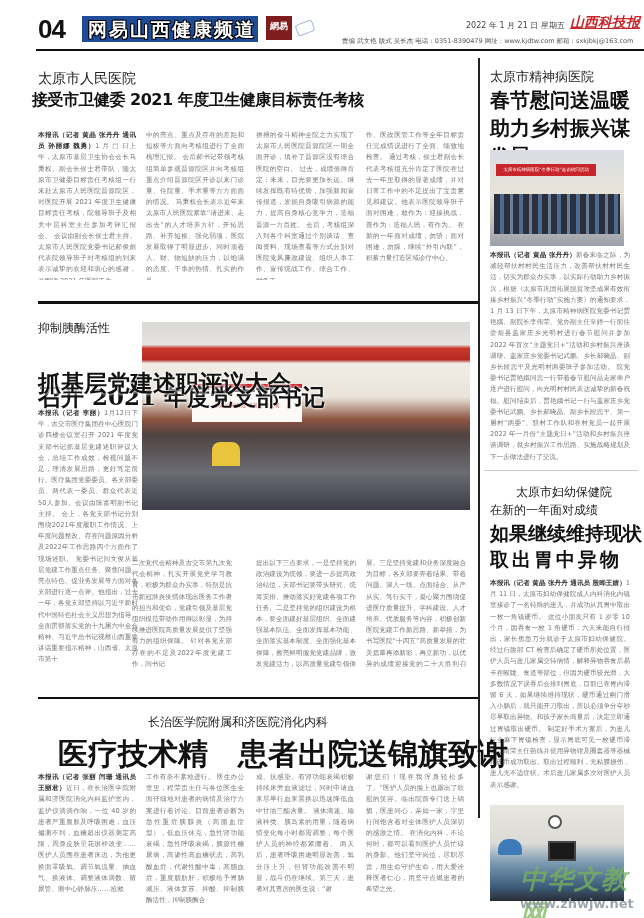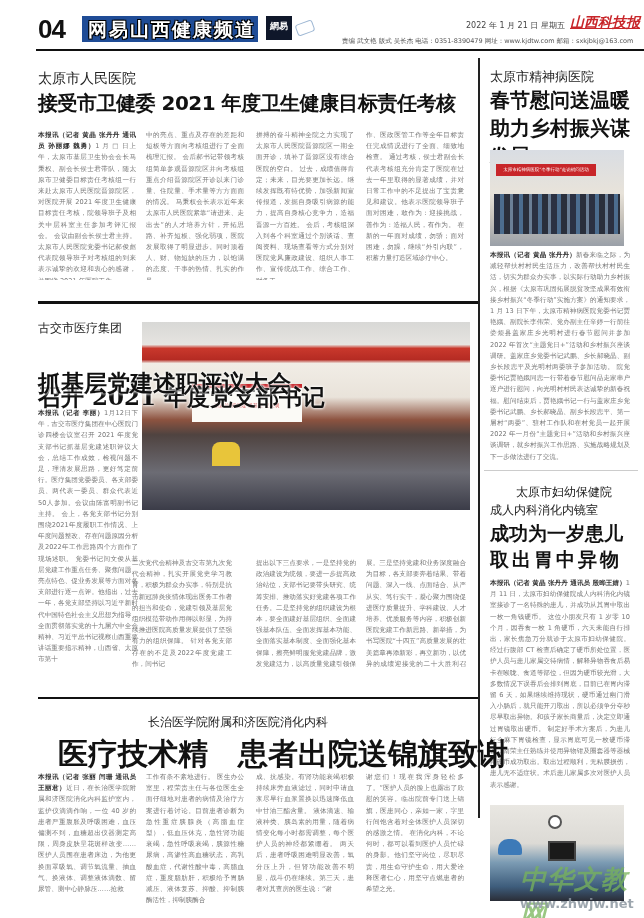--- a/index.html
+++ b/index.html
@@ -1,20 +1,20 @@
 <!DOCTYPE html>
 <html><head>
 <meta charset="utf-8">
 <style>
 *{margin:0;padding:0;box-sizing:border-box;}
 body{width:644px;height:918px;background:#fff;font-family:"DejaVu Sans",sans-serif;color:#333;overflow:hidden;position:relative;}
 .abs{position:absolute;}
 .pnum{left:38px;top:14px;font-size:26px;font-weight:bold;color:#111;font-family:"Liberation Sans",sans-serif;letter-spacing:-1px;}
 .channel{left:82px;top:16px;height:26px;width:176px;background:#1f4c96;color:#fff;font-size:19px;font-weight:bold;letter-spacing:2px;padding-left:6px;line-height:26px;text-shadow:1px 1px 0 #000,-1px -1px 0 #000,1px -1px 0 #000,-1px 1px 0 #000;}
-.logo163{left:266px;top:16px;width:26px;height:24px;background:#0f172a;color:#fff;font-size:9px;text-align:center;line-height:20px;font-weight:bold;}
+.logo163{left:266px;top:16px;width:26px;height:24px;background:#7f1d1d;color:#fff;font-size:9px;text-align:center;line-height:20px;font-weight:bold;}
 .hand{left:296px;top:22px;width:18px;height:12px;border:1px solid #9fb8d4;border-radius:3px;transform:rotate(-20deg);}
 .hdrline{left:36px;top:49px;width:608px;height:2px;background:#111;}
 .dateline{left:466px;top:20px;font-size:8px;color:#444;}
 .paperlogo{left:570px;top:14px;font-size:14px;font-weight:bold;color:#c8262a;font-style:italic;font-family:"DejaVu Serif",serif;text-decoration:underline;}
 .infoline{left:342px;top:37px;font-size:6.5px;color:#555;white-space:nowrap;}
 .kicker{font-size:14px;color:#222;font-family:Liberation Mono, monospace;}
 .hl{font-weight:bold;color:#111;}
 .body{font-size:6.6px;line-height:11.2px;color:#777;text-align:justify;overflow:hidden;}
 .body b{color:#333;}
 .vline{background:#222;width:2px;}
@@ -28,55 +28,55 @@
 <div class="abs pnum">04</div>
 <div class="abs channel">网易山西健康频道</div>
 <div class="abs logo163">網易</div>
 <div class="abs hand"></div>
 <div class="abs dateline">2022 年 1 月 21 日   星期五</div>
 <div class="abs paperlogo">山西科技报</div>
 <div class="abs infoline">责编 武文艳   版式 吴长杰   电话：0351-8390479   网址：www.kjdtw.com   邮箱：sxkjbkj@163.com</div>
 <div class="abs hdrline"></div>
 
 <div class="abs kicker" style="left:38px;top:70px;">太原市人民医院</div>
-<div class="abs hl" style="left:38px;top:90px;font-size:20px;white-space:nowrap;letter-spacing:-0.5px;">接受市卫健委 2021 年度卫生健康目标责任考核</div>
+<div class="abs hl" style="left:32px;top:90px;font-size:16px;white-space:nowrap;letter-spacing:-0.5px;">接受市卫健委 2021 年度卫生健康目标责任考核</div>
 <div class="abs body" style="left:38px;top:130px;width:98px;height:150px;"><b>本报讯（记者 黄晶 张丹丹 通讯员 孙丽娜 魏勇）</b><span>1 月 □ 日上午，太原市基层卫生协会会长马秉权、副会长侯士君带队，随太原市卫健委目标责任考核组一行来赴太原市人民医院晋源院区，对医院开展 2021 年度卫生健康目标责任考核，院领导班子及相关中层科室主任参加考评汇报会。 会议由副会长侯士君主持。太原市人民医院党委书记郝俊彪代表院领导班子对考核组的到来表示诚挚的欢迎和衷心的感谢，并围绕 2021 年医院工作</span></div>
 <div class="abs body" style="left:146px;top:130px;width:98px;height:150px;">中的亮点、重点及存在的差距和短板等方面向考核组进行了全面梳理汇报。 会后郝书记带领考核组简单参观晋源院区并向考核组重点介绍晋源院区开诊以来门诊量、住院量、手术量等方方面面的情况。 马秉权会长表示近年来太原市人民医院紧靠“请进来、走出去”的人才培养方针，开拓思路、补齐短板、强化弱项，医院发展取得了明显进步。同时顶着人、财、物短缺的压力，以饱满的态度、干事的热情、扎实的作风、</div>
 <div class="abs body" style="left:256px;top:130px;width:98px;height:150px;">拼搏的奋斗精神全院之力实现了太原市人民医院晋源院区一期全面开诊，填补了晋源区没有综合医院的空白。 过去，成绩值得肯定；未来，目光要更加长远。继续发挥既有特优势，加强新闻宣传报道，发掘自身吸引病源的能力，提高自身核心竞争力，造福晋源一方百姓。 会后，考核组深入到各个科室通过个别谈话、查阅资料、现场查看等方式分别对医院党风廉政建设、组织人事工作、宣传统战工作、综合工作、财务工</div>
 <div class="abs body" style="left:366px;top:130px;width:98px;height:150px;">作、医政医管工作等全年目标责任完成情况进行了全面、细致地检查。 通过考核，侯士君副会长代表考核组充分肯定了医院在过去一年里取得的显著成绩，并对日常工作中的不足提出了宝贵意见和建议。他表示医院领导班子面对困难，敢作为：迎接挑战，善作为：造福人民，有作为。 在新的一年面对成绩，勿骄；面对困难，勿躁，继续“外引内联”，积蓄力量打造区域诊疗中心。</div>
 <div class="abs hline" style="left:38px;top:301px;width:440px;"></div>
 
 <div class="abs vline" style="left:478px;top:58px;height:760px;"></div>
 
 <div class="abs kicker" style="left:490px;top:68px;font-size:13px;">太原市精神病医院</div>
 <div class="abs hl" style="left:490px;top:86px;font-size:20px;line-height:28px;">春节慰问送温暖</div>
 <div class="abs hl" style="left:490px;top:114px;font-size:20px;line-height:28px;">助力乡村振兴谋发展</div>
 <div class="abs photo" style="left:490px;top:150px;width:134px;height:96px;background:linear-gradient(#d9dde3 0%,#e8e3da 45%,#c9c4bc 70%,#9aa0a8 100%);">
   <div class="abs" style="left:6px;top:14px;width:100px;height:12px;background:#c8262a;color:#fff;font-size:4.5px;line-height:12px;text-align:center;overflow:hidden;">太原市精神病医院“冬季行动”走访慰问活动</div>
   <div class="abs" style="left:4px;top:44px;width:126px;height:40px;background:repeating-linear-gradient(90deg,#2b3142 0 6px,#4c6d8f 6px 10px,#2a2f3b 10px 16px,#6b7f96 16px 19px);"></div>
 </div>
 <div class="abs body" style="left:490px;top:250px;width:140px;height:210px;"><b>本报讯（记者 黄晶 张丹丹）</b><span>新春来临之际，为减轻帮扶村村民生活压力，改善帮扶村村民生活，切实为群众办实事，以实际行动助力乡村振兴，根据《太原市巩固拓展脱贫攻坚成果有效衔接乡村振兴“冬季行动”实施方案》的通知要求，1 月 13 日下午，太原市精神病医院党委书记贾艳娥、副院长李伟荣、党办副主任辛婷一行前往娄烦县盖家庄乡光明村进行春节慰问并参加 2022 年首次“主题党日+”活动和乡村振兴座谈调研。盖家庄乡党委书记武鹏、乡长郝晓晶、副乡长段志平及光明村两委班子参加活动。 院党委书记贾艳娥同志一行带着春节慰问品走家串户逐户进行慰问，向光明村村民表达诚挚的新春祝福。慰问结束后，贾艳娥书记一行与盖家庄乡党委书记武鹏、乡长郝晓晶、副乡长段志平、第一届村“两委”、驻村工作队和在村党员一起开展 2022 年一月份“主题党日+”活动和乡村振兴座谈调研，就乡村振兴工作思路、实施战略规划及下一步做法进行了交流。</span></div>
 <div class="abs" style="left:484px;top:470px;width:154px;height:1px;background:#ccc;"></div>
 
-<div class="abs kicker" style="left:38px;top:320px;font-size:12px;">古交市医疗集团</div>
+<div class="abs kicker" style="left:38px;top:320px;font-size:12px;">抑制胰酶活性</div>
 <div class="abs photo" style="left:142px;top:322px;width:328px;height:188px;background:linear-gradient(#d8d8d6 0%,#e6e4e0 12%,#c9382c 14%,#b52b23 20%,#f1ede6 22%,#e9e3da 40%,#8d5340 52%,#4f4340 60%,#6c6c74 80%,#3b3c48 100%);">
   <div class="abs" style="left:50px;top:62px;width:110px;height:38px;background:#fbfaf6;border-top:4px solid #c8262a;font-size:5px;color:#c8262a;text-align:center;line-height:34px;">讲政治 抓党建 强基层 促发展</div>
   <div class="abs" style="left:70px;top:120px;width:28px;height:24px;background:#e8c53a;border-radius:8px 8px 0 0;"></div>
 </div>
 <div class="abs hl" style="left:38px;top:338px;font-size:23px;font-family:'DejaVu Serif',serif;line-height:30px;white-space:nowrap;text-shadow:0 0 3px #fff,0 0 3px #fff;margin-top:44px;">召开 2021 年度党支部书记</div>
 <div class="abs hl" style="left:38px;top:368px;font-size:23px;font-family:'DejaVu Serif',serif;line-height:30px;white-space:nowrap;text-shadow:0 0 3px #fff,0 0 3px #fff;">抓基层党建述职评议大会</div>
 <div class="abs body" style="left:38px;top:408px;width:100px;height:262px;"><b>本报讯（记者 李丽）</b><span>1月12日下午，古交市医疗集团在中心医院门诊四楼会议室召开 2021 年度党支部书记抓基层党建述职评议大会，总结工作成效，检视问题不足，理清发展思路，更好笃定前行。医疗集团党委委员、各支部委员、两代表一委员、群众代表近50人参加。会议由陈富明副书记主持。 会上，各党支部书记分别围绕2021年度履职工作情况、上年度问题整改、存在问题原因分析及2022年工作思路四个方面作了现场述职。 党委书记闫文俊从基层党建工作重点任务、聚焦问题、亮点特色、促业务发展等方面对各支部进行逐一点评。他指出，过去一年，各党支部坚持以习近平新时代中国特色社会主义思想为指导，全面贯彻落实党的十九届六中全会精神、习近平总书记视察山西重要讲话重要指示精神，山西省、太原市第十</span></div>
 <div class="abs body" style="left:132px;top:558px;width:100px;height:112px;">二次党代会精神及古交市第九次党代会精神，扎实开展党史学习教育，积极为群众办实事，特别是抗击新冠肺炎疫情体现出医务工作者的担当和使命，党建引领及基层党组织模范带动作用得以彰显，为持续推进医院高质量发展提供了坚强有力的组织保障。 针对各党支部存在的不足及2022年度党建工作，闫书记</div>
 <div class="abs body" style="left:256px;top:558px;width:100px;height:112px;">提出以下三点要求，一是坚持党的政治建设为统领，要进一步提高政治站位，支部书记要带头研究、统筹安排、推动落实好党建各项工作任务。二是坚持党的组织建设为根本，要全面建好基层组织、全面建强基本队伍、全面发挥基本功能、全面落实基本制度、全面强化基本保障，擦亮鲜明服党党建品牌，激发党建活力，以高质量党建引领保障医院高质量发</div>
 <div class="abs body" style="left:366px;top:558px;width:100px;height:112px;">展。三是坚持党建和业务深度融合为目标，各支部要奔着结果、带着问题、深入一线、点面结合、从严从实、笃行实干，凝心聚力围绕促进医疗质量提升、学科建设、人才培养、优质服务等内容，积极创新医院党建工作新思路、新举措，为书写医院“十四五”高质量发展的壮美篇章再添新彩，再立新功，以优异的成绩迎接党的二十大胜利召开。</div>
 <div class="abs hline" style="left:38px;top:697px;width:440px;height:2px;"></div>
 
 <div class="abs kicker" style="left:516px;top:484px;font-size:12px;">太原市妇幼保健院</div>
-<div class="abs kicker" style="left:490px;top:502px;font-size:12px;">成人内科消化内镜室</div>
-<div class="abs hl" style="left:490px;top:520px;font-size:19px;line-height:26px;">成功为一岁患儿</div>
+<div class="abs kicker" style="left:490px;top:502px;font-size:12px;">在新的一年面对成绩</div>
+<div class="abs hl" style="left:490px;top:520px;font-size:19px;line-height:26px;">如果继续维持现状</div>
 <div class="abs hl" style="left:490px;top:546px;font-size:19px;line-height:26px;letter-spacing:3px;">取出胃中异物</div>
 <div class="abs body" style="left:490px;top:578px;width:140px;height:222px;"><b>本报讯（记者 黄晶 张丹丹 通讯员 殷晔王婧）</b><span>1 月 11 日，太原市妇幼保健院成人内科消化内镜室接诊了一名特殊的患儿，并成功从其胃中取出一枚一角钱硬币。 这位小朋友只有 1 岁零 10 个月，因吞食一枚 1 角硬币，六天未能自行排出，家长焦急万分就诊于太原市妇幼保健院。 经过行腹部 CT 检查后确定了硬币所处位置，医护人员与患儿家属交待病情，解释异物吞食后易卡在喉咙、食道等部位，但因为硬币较光滑，大多数情况下误吞后会排到胃底，目前已在胃内滞留 6 天，如果继续维持现状，硬币通过幽门滑入小肠后，就只能开刀取出，所以必须争分夺秒尽早取出异物。和孩子家长商量后，决定立即通过胃镜取出硬币。 制定好手术方案后，为患儿行全麻下胃镜检查，显示胃底可见一枚硬币滞留，南荣主任熟练并使用异物钳及圈套器等器械将硬币成功取出。取出过程顺利，无粘膜损伤，患儿无不适症状。术后患儿家属多次对医护人员表示感谢。</span></div>
 <div class="abs photo" style="left:490px;top:805px;width:134px;height:96px;background:linear-gradient(#e9e7e2 0%,#dcdad5 40%,#7b9bb3 60%,#3e5d7c 85%,#2a2d36 100%);">
   <div class="abs" style="left:58px;top:10px;width:14px;height:14px;border:2px solid #555;border-radius:50%;background:#fff;"></div>
   <div class="abs" style="left:58px;top:36px;width:28px;height:20px;background:#1a1a1a;border:2px solid #444;"></div>
   <div class="abs" style="left:8px;top:34px;width:24px;height:16px;background:#3d7ab8;border-radius:10px 10px 2px 2px;"></div>
 </div>
 
 <div class="abs kicker" style="left:148px;top:714px;font-size:12px;">长治医学院附属和济医院消化内科</div>
 <div class="abs hl" style="left:58px;top:734px;font-size:30px;white-space:nowrap;">医疗技术精　患者出院送锦旗致谢</div>

